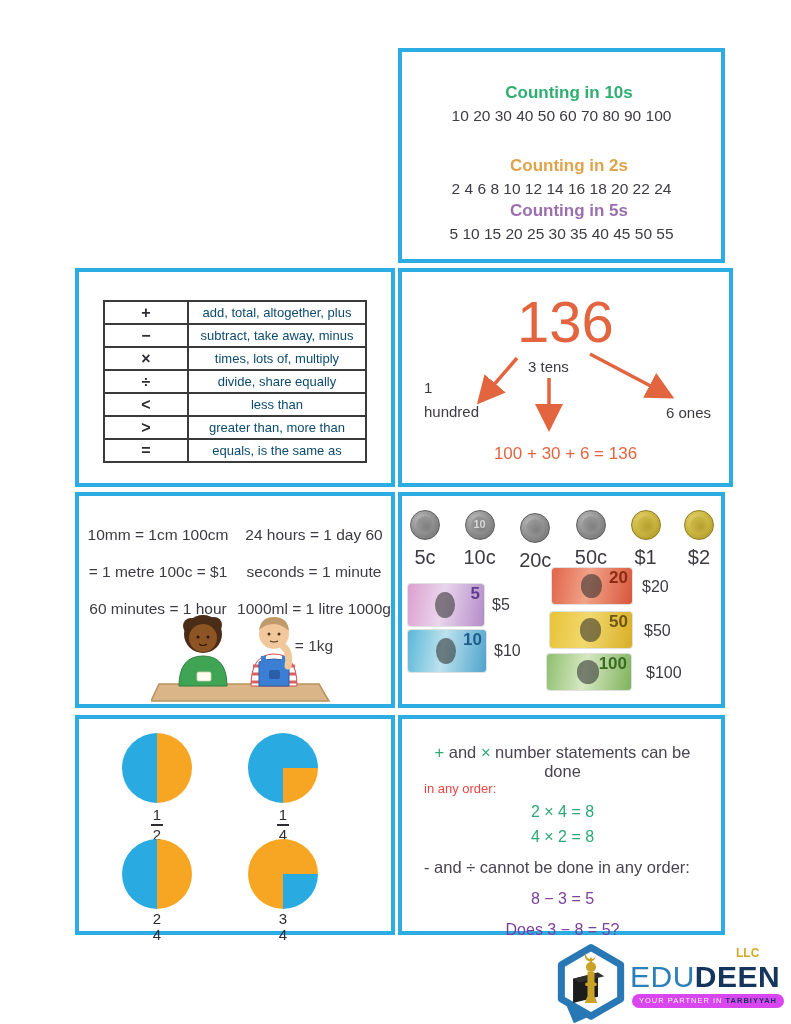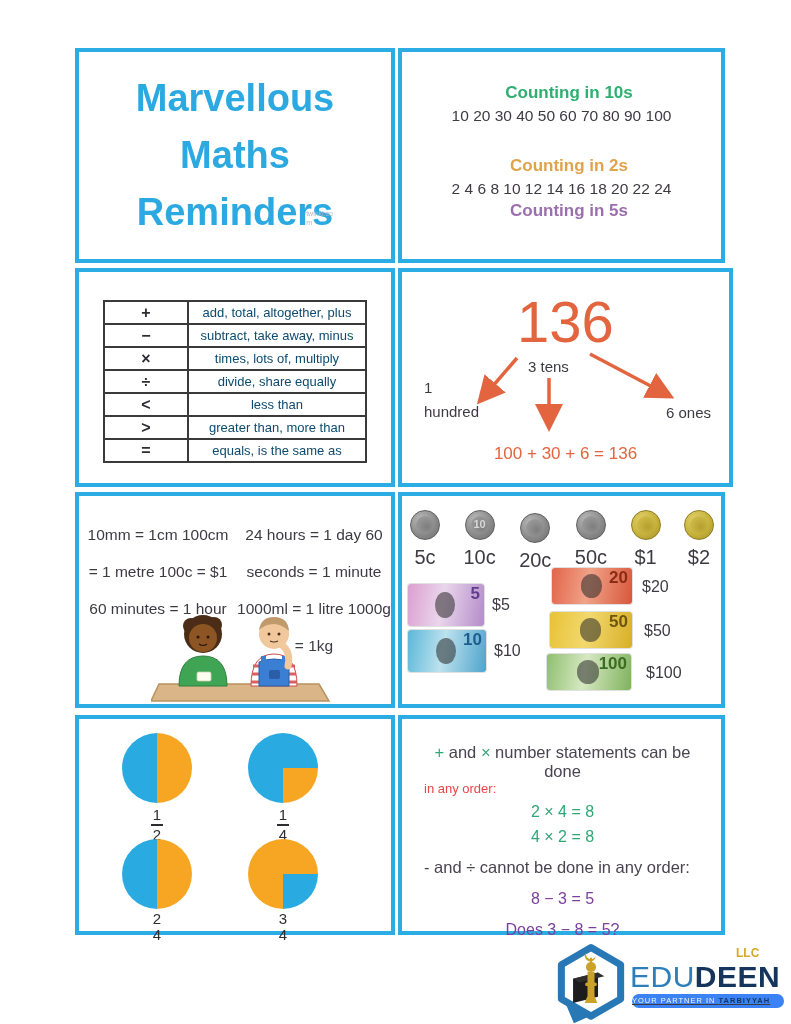--- a/index.html
+++ b/index.html
@@ -85,48 +85,38 @@
   .st-line3 { font-size:16.5px; color:#4A4450; margin-top:12px; }
   .op-green { color:#2EA876; }
 
   
   .logo { position:absolute; left:548px; top:938px; width:243px; height:86px; }
   .logo-icon { position:absolute; left:4px; top:4px; }
   .logo-text { position:absolute; left:82px; top:22px; font-size:30px; font-weight:bold; letter-spacing:0.5px; white-space:nowrap; }
   .logo-edu  { color:#2C7FB8; font-weight:normal; }
   .logo-deen { color:#16355C; }
   .logo-llc  { position:absolute; left:188px; top:8px; font-size:12px; font-weight:bold; color:#D4A928; }
-  .logo-ribbon { position:absolute; left:84px; top:56px; width:152px; height:14px; background:#3b82f6; border-radius:7px; font-size:7.5px; letter-spacing:1px; line-height:14px; white-space:nowrap;text-decoration:underline; }
+  .logo-ribbon { position:absolute; left:84px; top:56px; width:152px; height:14px; background:#d946ef; border-radius:7px; text-align:center; font-size:7.5px; letter-spacing:1px; line-height:14px; white-space:nowrap; }
   .ribbon-light { color:#F2F7EA; }
   .ribbon-bold { color:#16355C; font-weight:bold; }
 </style>
 </head>
 <body>
 
 <div class="stage">
 
-  <div class="card title-card">
-    <div class="main-title">
-      <div>Marvellous</div>
-      <div>Maths</div>
-      <div>Reminders</div>
-    </div>
-    <div class="watermark">
-      <div>twinkl.co</div>
-      <div>m</div>
-    </div>
-  </div>
 
   <div class="card counting-card">
     <div class="count-head" style="color: rgb(46, 175, 112);">Counting in 10s</div>
     <div class="count-nums">10 20 30 40 50 60 70 80 90 100</div>
     <div class="gap-sm"></div>
     <div class="count-head" style="color: rgb(223, 163, 75);">Counting in 2s</div>
     <div class="count-nums">2 4 6 8 10 12 14 16 18 20 22 24</div>
     <div class="count-head" style="margin-top: 0px; color: rgb(155, 111, 173);">Counting in 5s</div>
+    <div class="count-nums">5 10 15 20 25 30 35 40 45 50 55</div>
   </div>
 
   <div class="card symbols-card">
     <div class="sym-table">
       <div class="sym-row">
         <div class="sym-cell">+</div>
         <div class="mean-cell">add, total, altogether, plus</div>
       </div>
       <div class="sym-row">
         <div class="sym-cell">−</div>

